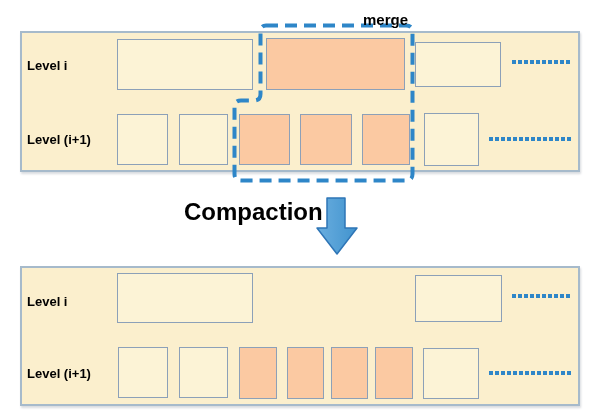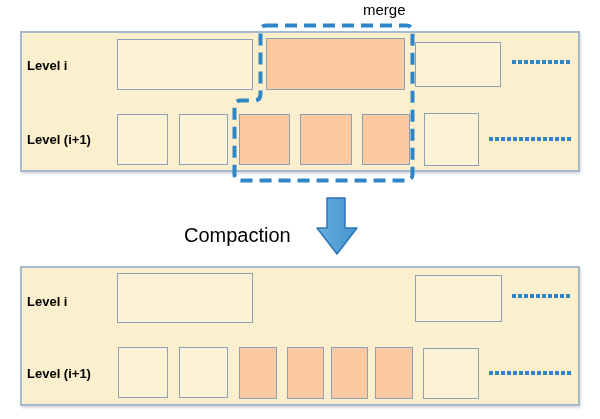--- a/index.html
+++ b/index.html
@@ -23,26 +23,26 @@
   .row-label{
     position:absolute;height:22px;line-height:22px;
     font-size:13px;font-weight:bold;color:var(--text);
     white-space:nowrap;
   }
   .dots{
     position:absolute;height:4px;
     background-image:repeating-linear-gradient(90deg,var(--blue) 0 4px,transparent 4px 6px);
   }
   .merge-label{
-    position:absolute;left:363px;top:1px;
-    font-size:15px;font-weight:normal;color:var(--text);text-align:center;
+    position:absolute;left:363px;top:11px;
+    font-size:15px;font-weight:bold;color:var(--text);text-align:center;
   }
   .compaction-label{
-    position:absolute;left:184px;top:224px;
-    font-size:20px;font-weight:normal;color:var(--text);
+    position:absolute;left:184px;top:198px;
+    font-size:24px;font-weight:bold;color:var(--text);
   }
   #overlay{position:absolute;left:0;top:0;pointer-events:none;}
 </style>
 </head>
 <body>
 
 <div id="stage" style="--panel-fill: #FBEFCD; --box-fill: #FCF3D6; --highlight-fill: #FBC9A2; --blue: #2E86C8; --box-border: #8CA0B8; --panel-border: #A6BACB; --arrow-border: #2E75B6; --text: #000000;">
 
   <div class="panel" style="left: 20px; top: 31px; width: 560px; height: 141px;"></div>
     <div class="row-label" style="left: 27px; top: 55px;">Level i</div>

